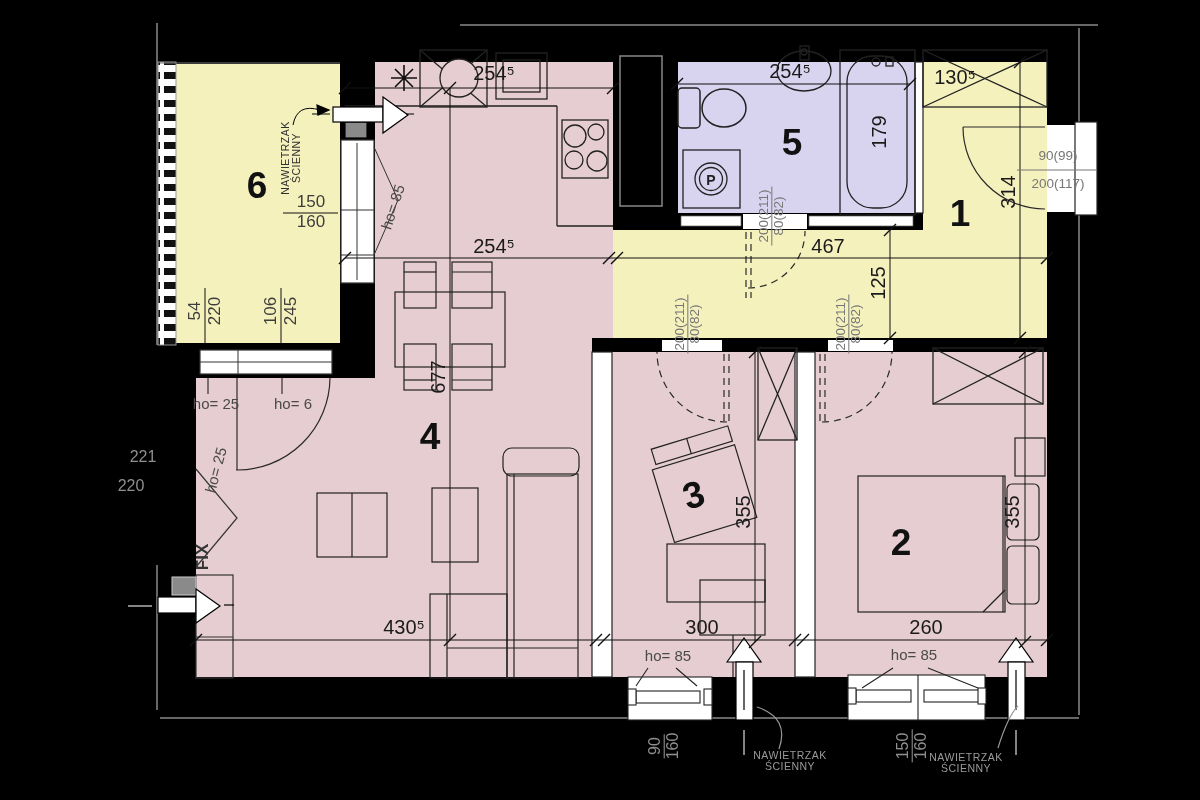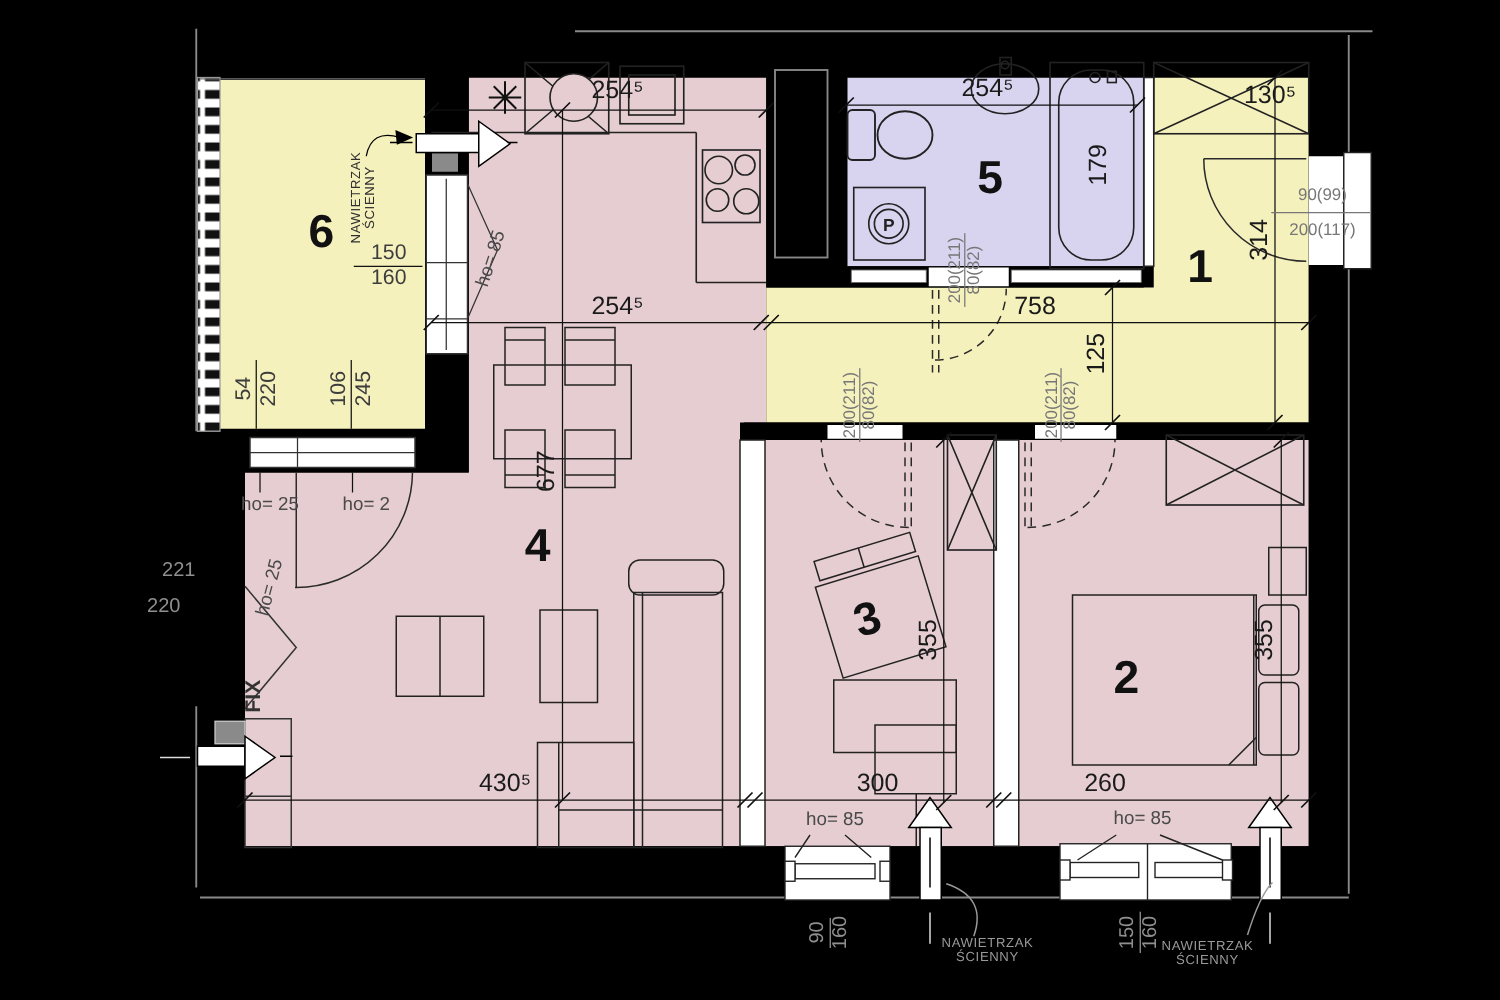--- a/index.html
+++ b/index.html
@@ -296,31 +296,31 @@
   <div class="lbl roomnum" style="left:257px;top:186px">6</div>
   <div class="lbl roomnum" style="left:430px;top:437px">4</div>
   <div class="lbl roomnum" style="left:792px;top:143px">5</div>
   <div class="lbl roomnum" style="left:960px;top:214px">1</div>
   <div class="lbl roomnum r17" style="left:694px;top:496px">3</div>
   <div class="lbl roomnum" style="left:901px;top:543px">2</div>
 
   <div class="lbl dim" style="left:494px;top:73px">254⁵</div>
   <div class="lbl dim" style="left:494px;top:246px">254⁵</div>
   <div class="lbl dim" style="left:790px;top:71px">254⁵</div>
-  <div class="lbl dim" style="left:1016px;top:77px">130⁵</div>
+  <div class="lbl dim" style="left:955px;top:77px">130⁵</div>
   <div class="lbl dim r90" style="left:879px;top:132px">179</div>
-  <div class="lbl dim" style="left:828px;top:246px">758</div>
+  <div class="lbl dim" style="left:828px;top:246px">467</div>
   <div class="lbl dim r90" style="left:878px;top:283px">125</div>
   <div class="lbl dim r90" style="left:1008px;top:192px">314</div>
   <div class="lbl dim r90" style="left:438px;top:377px">677</div>
   <div class="lbl dim r90" style="left:743px;top:512px">355</div>
   <div class="lbl dim r90" style="left:1012px;top:512px">355</div>
   <div class="lbl dim" style="left:404px;top:627px">430⁵</div>
   <div class="lbl dim" style="left:702px;top:627px">300</div>
-  <div class="lbl dim" style="left:884px;top:627px">260</div>
+  <div class="lbl dim" style="left:926px;top:627px">260</div>
 
   <div class="lbl frac gap r90 small" style="left:205px;top:311px">
     <span>54</span>
       <span>220</span>
   </div>
   <div class="lbl frac gap r90 small" style="left:281px;top:311px">
     <span>106</span>
       <span>245</span>
   </div>
   <div class="lbl frac gap small" style="left:311px;top:212px">
@@ -335,21 +335,21 @@
   <div class="lbl ventdark" style="left:790px;top:761px">
     <div>NAWIETRZAK</div>
     <div>ŚCIENNY</div>
   </div>
   <div class="lbl ventdark" style="left:966px;top:763px">
     <div>NAWIETRZAK</div>
     <div>ŚCIENNY</div>
   </div>
 
   <div class="lbl ho" style="left:216px;top:404px">ho= 25</div>
-  <div class="lbl ho" style="left:293px;top:404px">ho= 2</div>
+  <div class="lbl ho" style="left:293px;top:404px">ho= 6</div>
   <div class="lbl ho r75" style="left:216px;top:470px">ho= 25</div>
   <div class="lbl ho r72" style="left:393px;top:207px">ho= 85</div>
   <div class="lbl ho" style="left:668px;top:656px">ho= 85</div>
   <div class="lbl ho" style="left:914px;top:655px">ho= 85</div>
   <div class="lbl fix r90" style="left:203px;top:557px">FIX</div>
 
   <div class="lbl graytxt" style="left:143px;top:457px">221</div>
   <div class="lbl graytxt" style="left:131px;top:486px">220</div>
 
   <div class="lbl frac spec" style="left:1058px;top:170px">

